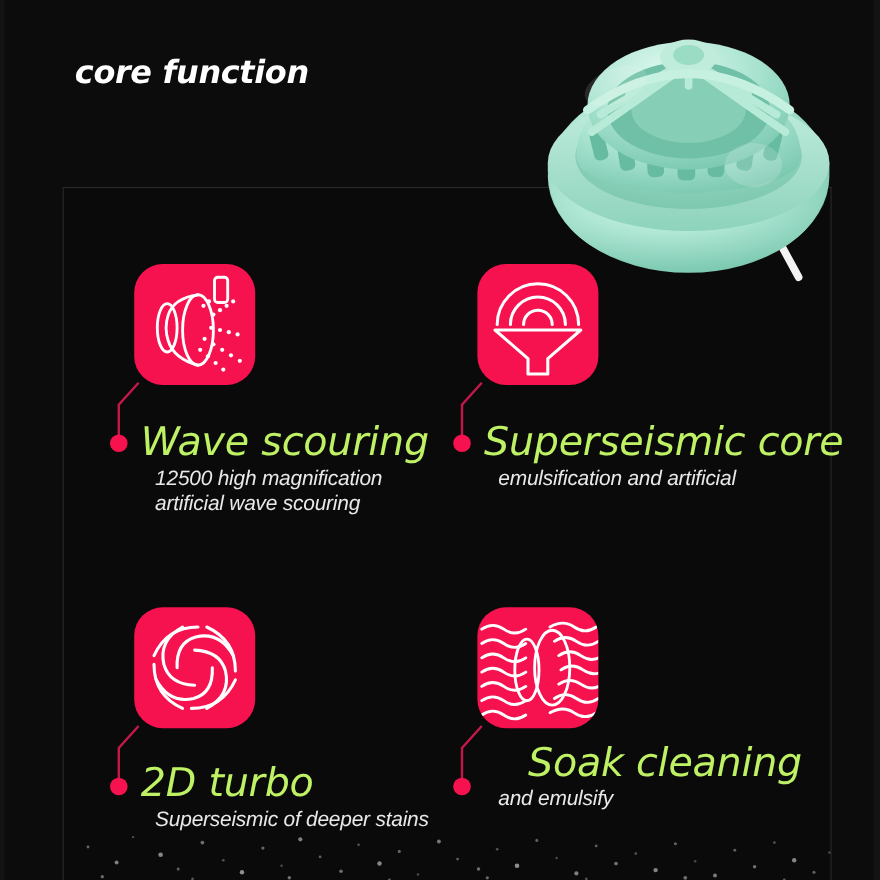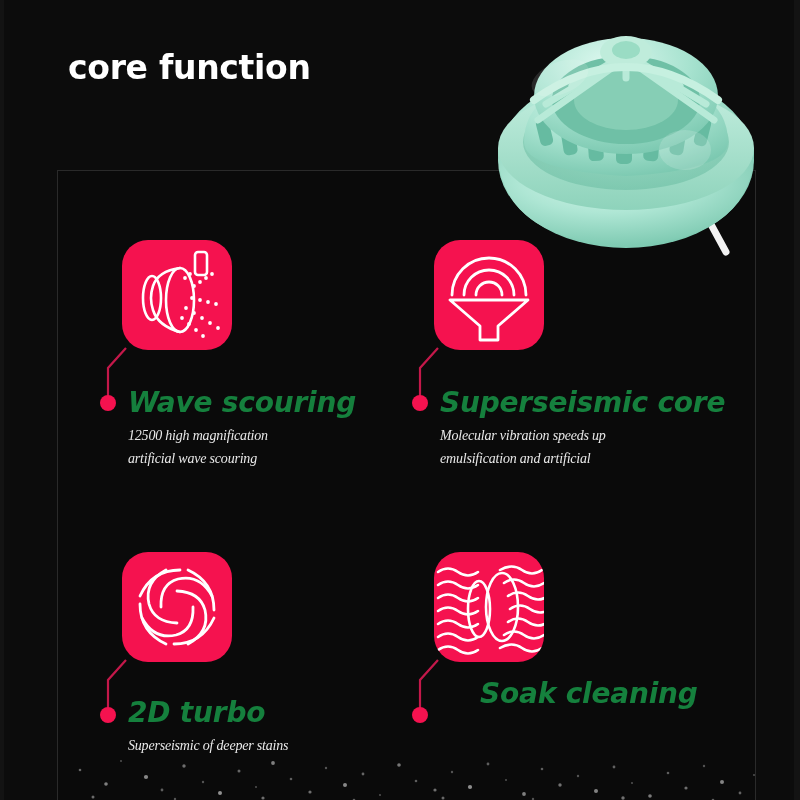--- a/index.html
+++ b/index.html
@@ -35,22 +35,23 @@
     border:1.5px solid #2a2a2a;
     border-bottom:none;
     background:#0a0a0a;
   }
 
   
   #title {
     position:absolute;
     left:68px; top:48px;
     font-family:"DejaVu Sans", sans-serif;
-    font-size:33px;
+    font-size:29px;
     font-weight:bold;
+    font-style:italic;
     color:#ffffff;
     letter-spacing:-0.3px;
     white-space:nowrap;
   }
 
   
   #product {
     position:absolute;
     left:480px; top:8px;
     width:300px; height:285px;
@@ -69,35 +70,36 @@
   }
   .tile svg { display:block; width:110px; height:110px; }
 
   
   .connector { position:absolute; pointer-events:none; }
 
   .ftext { position:absolute; white-space:nowrap; }
 
   .fhead {
     font-family:"DejaVu Sans", sans-serif;
-    font-size:28px;
-    font-weight:bold;
+    font-size:36px;
+    font-weight:normal;
     font-style:italic;
-    color:#15803d;
+    color:#bef264;
     letter-spacing:-0.2px;
     line-height:32px;
   }
   .fdesc {
-    font-family:Liberation Serif, serif;
-    font-size:14px;
+    font-family:Liberation Sans, sans-serif;
+    font-size:19px;
     font-style:italic;
     font-weight:400;
     color:#e9e9e9;
     line-height:23px;
     letter-spacing:-0.2px;
+    margin-left:13px;
   }
   .fdesc div { white-space:nowrap; }
 
   
   #speckle {
     position:absolute;
     left:58px; right:44px; bottom:0;
     height:70px;
     pointer-events:none;
     opacity:.85;
@@ -252,21 +254,20 @@
     </div>
 
     <svg class="connector" style="left:408px; top:346px; width:40px; height:70px;" viewBox="0 0 40 70" xmlns="http://www.w3.org/2000/svg">
       <path d="M30 2 L12 22 L12 50" stroke="#C4184A" stroke-width="2.2" fill="none"></path>
       <circle cx="12" cy="57" r="8" fill="#F5124F"></circle>
     </svg>
 
     <div class="ftext fhead" style="left:440px; top:387px;">Superseismic core</div>
 
     <div class="ftext fdesc" style="left:440px; top:424px;">
-      <div>Molecular vibration speeds up</div>
       <div>emulsification and artificial</div>
     </div>
   </div>
 
   <div class="feature">
 
     <div class="tile" style="left:122px; top:552px;">
       <svg viewBox="0 0 110 110" xmlns="http://www.w3.org/2000/svg">
         <g fill="none" stroke="#ffffff" stroke-width="2.8" stroke-linecap="round">
           <path d="M55 39 Q78 40 83 58 Q88 80 66 92"></path>
@@ -322,20 +323,21 @@
     </div>
 
     <svg class="connector" style="left:408px; top:658px; width:40px; height:70px;" viewBox="0 0 40 70" xmlns="http://www.w3.org/2000/svg">
       <path d="M30 2 L12 22 L12 50" stroke="#C4184A" stroke-width="2.2" fill="none"></path>
       <circle cx="12" cy="57" r="8" fill="#F5124F"></circle>
     </svg>
 
     <div class="ftext fhead" style="left:440px; top:678px;margin-left:40px;">Soak cleaning</div>
 
     <div class="ftext fdesc" style="left:440px; top:715px;">
+      <div>and emulsify</div>
     </div>
   </div>
 
   <svg id="speckle" viewBox="0 0 700 70" preserveAspectRatio="none" xmlns="http://www.w3.org/2000/svg">
     <g fill="#cfcfcf">
       <circle cx="22" cy="40" r="1.3" opacity=".55"></circle>
         <circle cx="48" cy="54" r="1.8" opacity=".7"></circle>
       <circle cx="63" cy="31" r="1.1" opacity=".4"></circle>
         <circle cx="88" cy="47" r="2.1" opacity=".75"></circle>
       <circle cx="104" cy="60" r="1.4" opacity=".5"></circle>

